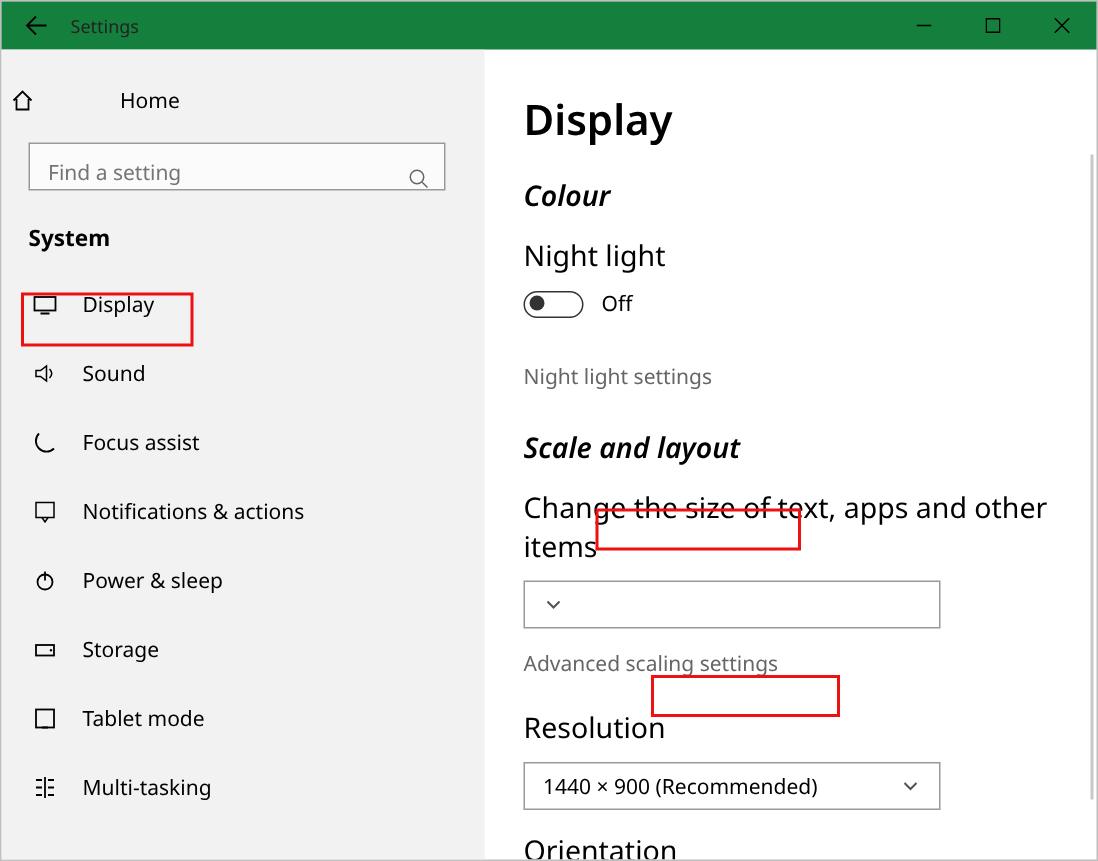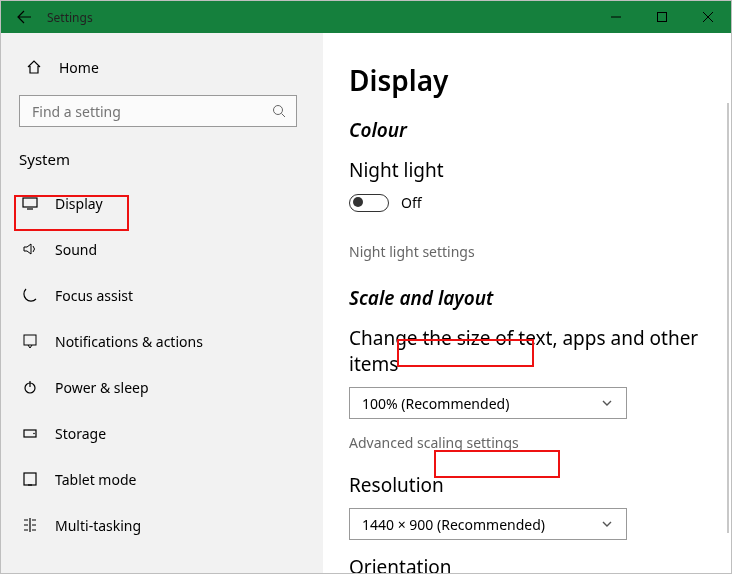--- a/index.html
+++ b/index.html
@@ -36,40 +36,41 @@
   .content { display: flex; flex: 1; overflow: hidden; }
   .sidebar {
     width: 322px;
     background: #f2f2f2;
     padding: 14px 0 0 0;
     overflow: hidden;
   }
   .home-row {
     display: flex; align-items: center;
     height: 40px;
-    padding: 0 22px;
+    padding: 0 3px;
     cursor: pointer;
     font-size: 14px;
+    gap: 40px;
   }
   .home-row .icn { width: 22px; display: flex; justify-content: center; margin-right: 14px; }
   .search-wrap { padding: 8px 18px 12px 18px; }
   .search {
     width: 278px; height: 32px;
     border: 1px solid #999;
     background: #fbfbfb;
-    display: flex; align-items: center;
+    display: flex; align-items: flex-end;
     padding: 0 10px;
   }
   .search input {
     flex: 1; border: none; background: transparent;
     font-size: 14px; outline: none; color: #666;
     font-family: inherit;
   }
   .section-title {
-    font-weight: 400; font-size: 15px;
+    font-weight: 700; font-size: 15px;
     padding: 10px 18px 14px 18px;
   }
   .nav-list { }
   .nav-item {
     display: flex; align-items: center;
     height: 40px;
     padding: 0 18px;
     cursor: pointer;
     font-size: 14px;
     margin-bottom: 6px;
@@ -284,21 +285,20 @@
         <div class="toggle-text">Off</div>
       </div>
 
       <span class="gray-link">Night light settings</span>
 
       <h2>Scale and layout</h2>
 
       <div class="field-label">Change the size of text, apps and other items</div>
 
       <div class="dropdown">
-        <span class="val">100% (Recommended)</span>
         <span class="chev">
           <svg width="12" height="12" viewBox="0 0 12 12">
               <path d="M2 4 L6 8 L10 4" stroke="#555" stroke-width="1.4" fill="none"></path>
             </svg>
         </span>
       </div>
 
       <span class="gray-link">Advanced scaling settings</span>
 
       <div class="field-label" style="margin-top:12px">Resolution</div>

